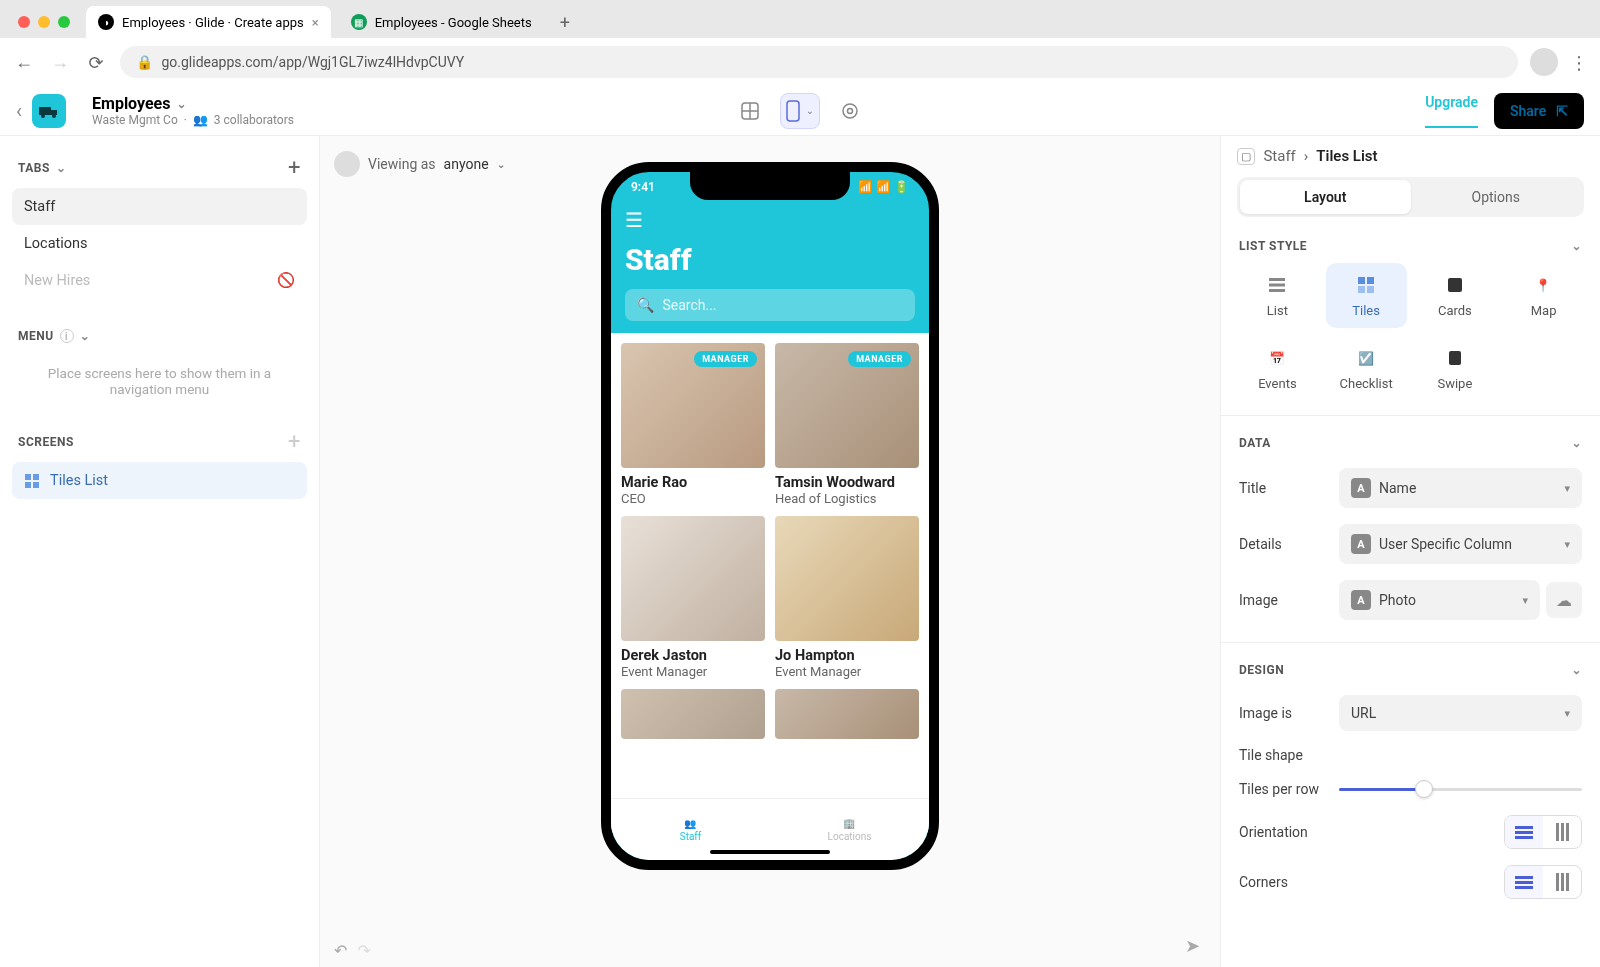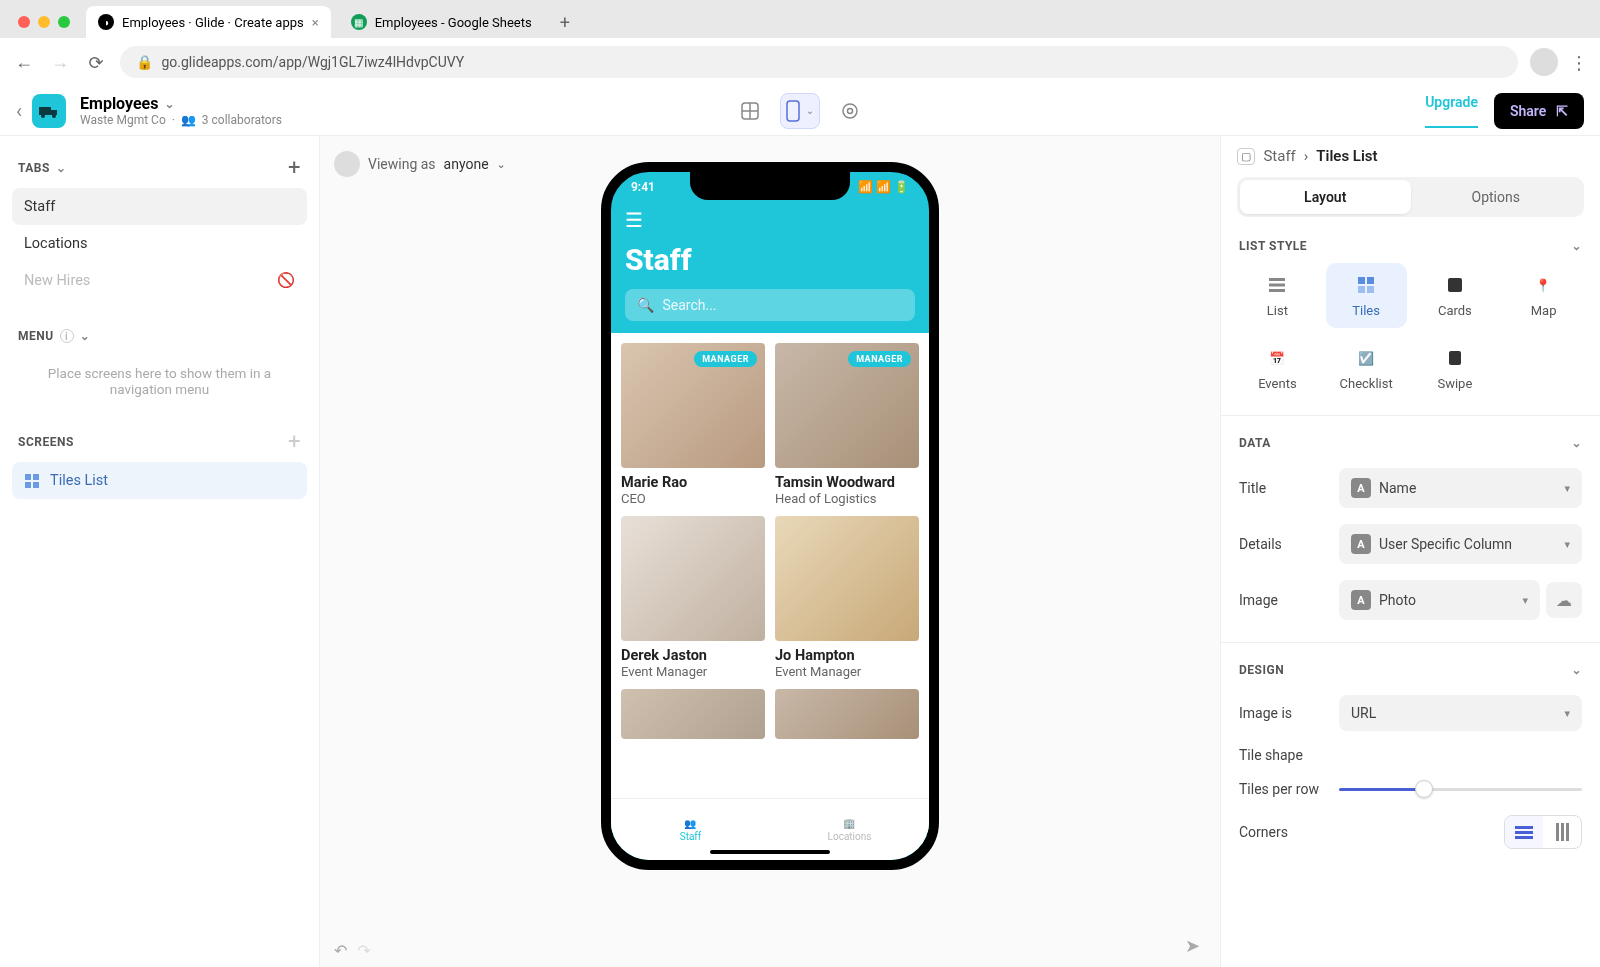--- a/index.html
+++ b/index.html
@@ -19,30 +19,30 @@
 .url-bar-row { display: flex; align-items: center; padding: 8px 12px; gap: 12px; background: #fff; }
 .nav-btn { color: #666; font-size: 18px; cursor: pointer; width: 24px; text-align: center; }
 .url-field { flex: 1; background: #f1f1f1; border-radius: 20px; padding: 8px 16px; font-size: 14px; color: #555; display: flex; align-items: center; gap: 8px; }
 .avatar-small { width: 28px; height: 28px; border-radius: 50%; background: #ddd; }
 .kebab { color: #666; font-size: 18px; }
 
 
 .app { display: flex; height: calc(967px - 86px); background: #fff; }
 .top-bar { position: absolute; top: 86px; left: 0; right: 0; height: 50px; display: flex; align-items: center; padding: 0 16px; border-bottom: 1px solid #eee; background: #fff; z-index: 5; }
 .app-logo { width: 34px; height: 34px; border-radius: 8px; background: #1fc5d8; display: flex; align-items: center; justify-content: center; margin-left: 10px; }
-.app-title-wrap { margin-left: 14px; text-align: center; }
+.app-title-wrap { margin-left: 26px; text-align: center; }
 .app-title { font-weight: 700; font-size: 16px; display: flex; align-items: center; gap: 6px; }
 .app-subtitle { font-size: 12px; color: #888; display: flex; align-items: center; gap: 6px; }
 .view-toggle { position: absolute; left: 50%; transform: translateX(-50%); display: flex; gap: 10px; align-items: center; }
 .vt-btn { width: 40px; height: 36px; border-radius: 8px; display: flex; align-items: center; justify-content: center; color: #888; cursor: pointer; }
 .vt-btn.active { background: #eef0ff; border: 1px solid #d0d6ff; }
 .vt-dropdown { display: flex; align-items: center; gap: 2px; }
 .top-right { margin-left: auto; display: flex; align-items: center; gap: 16px; }
 .upgrade { color: #1fc5d8; font-weight: 600; font-size: 14px; border-bottom: 2px solid #1fc5d8; padding-bottom: 16px; }
-.share-btn { background: #000; color: #c4b5fd; border-radius: 8px; padding: 10px 16px; font-size: 14px; font-weight: 600; display: flex; align-items: center; gap: 10px; }
+.share-btn { background: #000; color: #0369a1; border-radius: 8px; padding: 10px 16px; font-size: 14px; font-weight: 600; display: flex; align-items: center; gap: 10px; }
 
 
 .left-panel { width: 320px; border-right: 1px solid #eee; padding: 60px 12px 12px; overflow-y: auto; }
 .section-hdr { display: flex; align-items: center; padding: 8px 6px; font-size: 12px; font-weight: 700; color: #555; letter-spacing: 0.5px; }
 .section-hdr .plus { margin-left: auto; font-size: 22px; color: #666; cursor: pointer; font-weight: 400; }
 .tab-item { padding: 10px 12px; border-radius: 8px; font-size: 14.5px; color: #333; cursor: pointer; display: flex; align-items: center; }
 .tab-item.active { background: #f2f2f2; }
 .tab-item.hidden-tab { color: #bbb; }
 .eye-off { margin-left: auto; color: #bbb; }
 .menu-placeholder { color: #aaa; font-size: 13.5px; text-align: center; padding: 14px 20px; }
@@ -428,20 +428,39 @@
     </div>
     <div class="prop-row">
       <span class="prop-label">Tiles per row</span>
       <div class="slider-wrap">
         <div class="slider-track"></div>
           <div class="slider-fill"></div>
           <div class="slider-thumb"></div>
       </div>
     </div>
     <div class="prop-row">
+      <span class="prop-label">Orientation</span>
+      <div class="toggle-pair">
+        <div class="tp-opt active">
+            <svg width="18" height="14" viewBox="0 0 18 14">
+              <rect y="1" width="18" height="3" fill="currentColor"></rect>
+              <rect y="6" width="18" height="3" fill="currentColor"></rect>
+              <rect y="11" width="18" height="3" fill="currentColor"></rect>
+            </svg>
+          </div>
+        <div class="tp-opt">
+            <svg width="14" height="18" viewBox="0 0 14 18">
+              <rect x="1" width="3" height="18" fill="currentColor"></rect>
+              <rect x="6" width="3" height="18" fill="currentColor"></rect>
+              <rect x="11" width="3" height="18" fill="currentColor"></rect>
+            </svg>
+          </div>
+      </div>
+    </div>
+    <div class="prop-row">
       <span class="prop-label">Corners</span>
       <div class="toggle-pair">
         <div class="tp-opt active">
             <svg width="18" height="14" viewBox="0 0 18 14">
               <rect y="1" width="18" height="3" fill="currentColor"></rect>
               <rect y="6" width="18" height="3" fill="currentColor"></rect>
               <rect y="11" width="18" height="3" fill="currentColor"></rect>
             </svg>
           </div>
         <div class="tp-opt">

